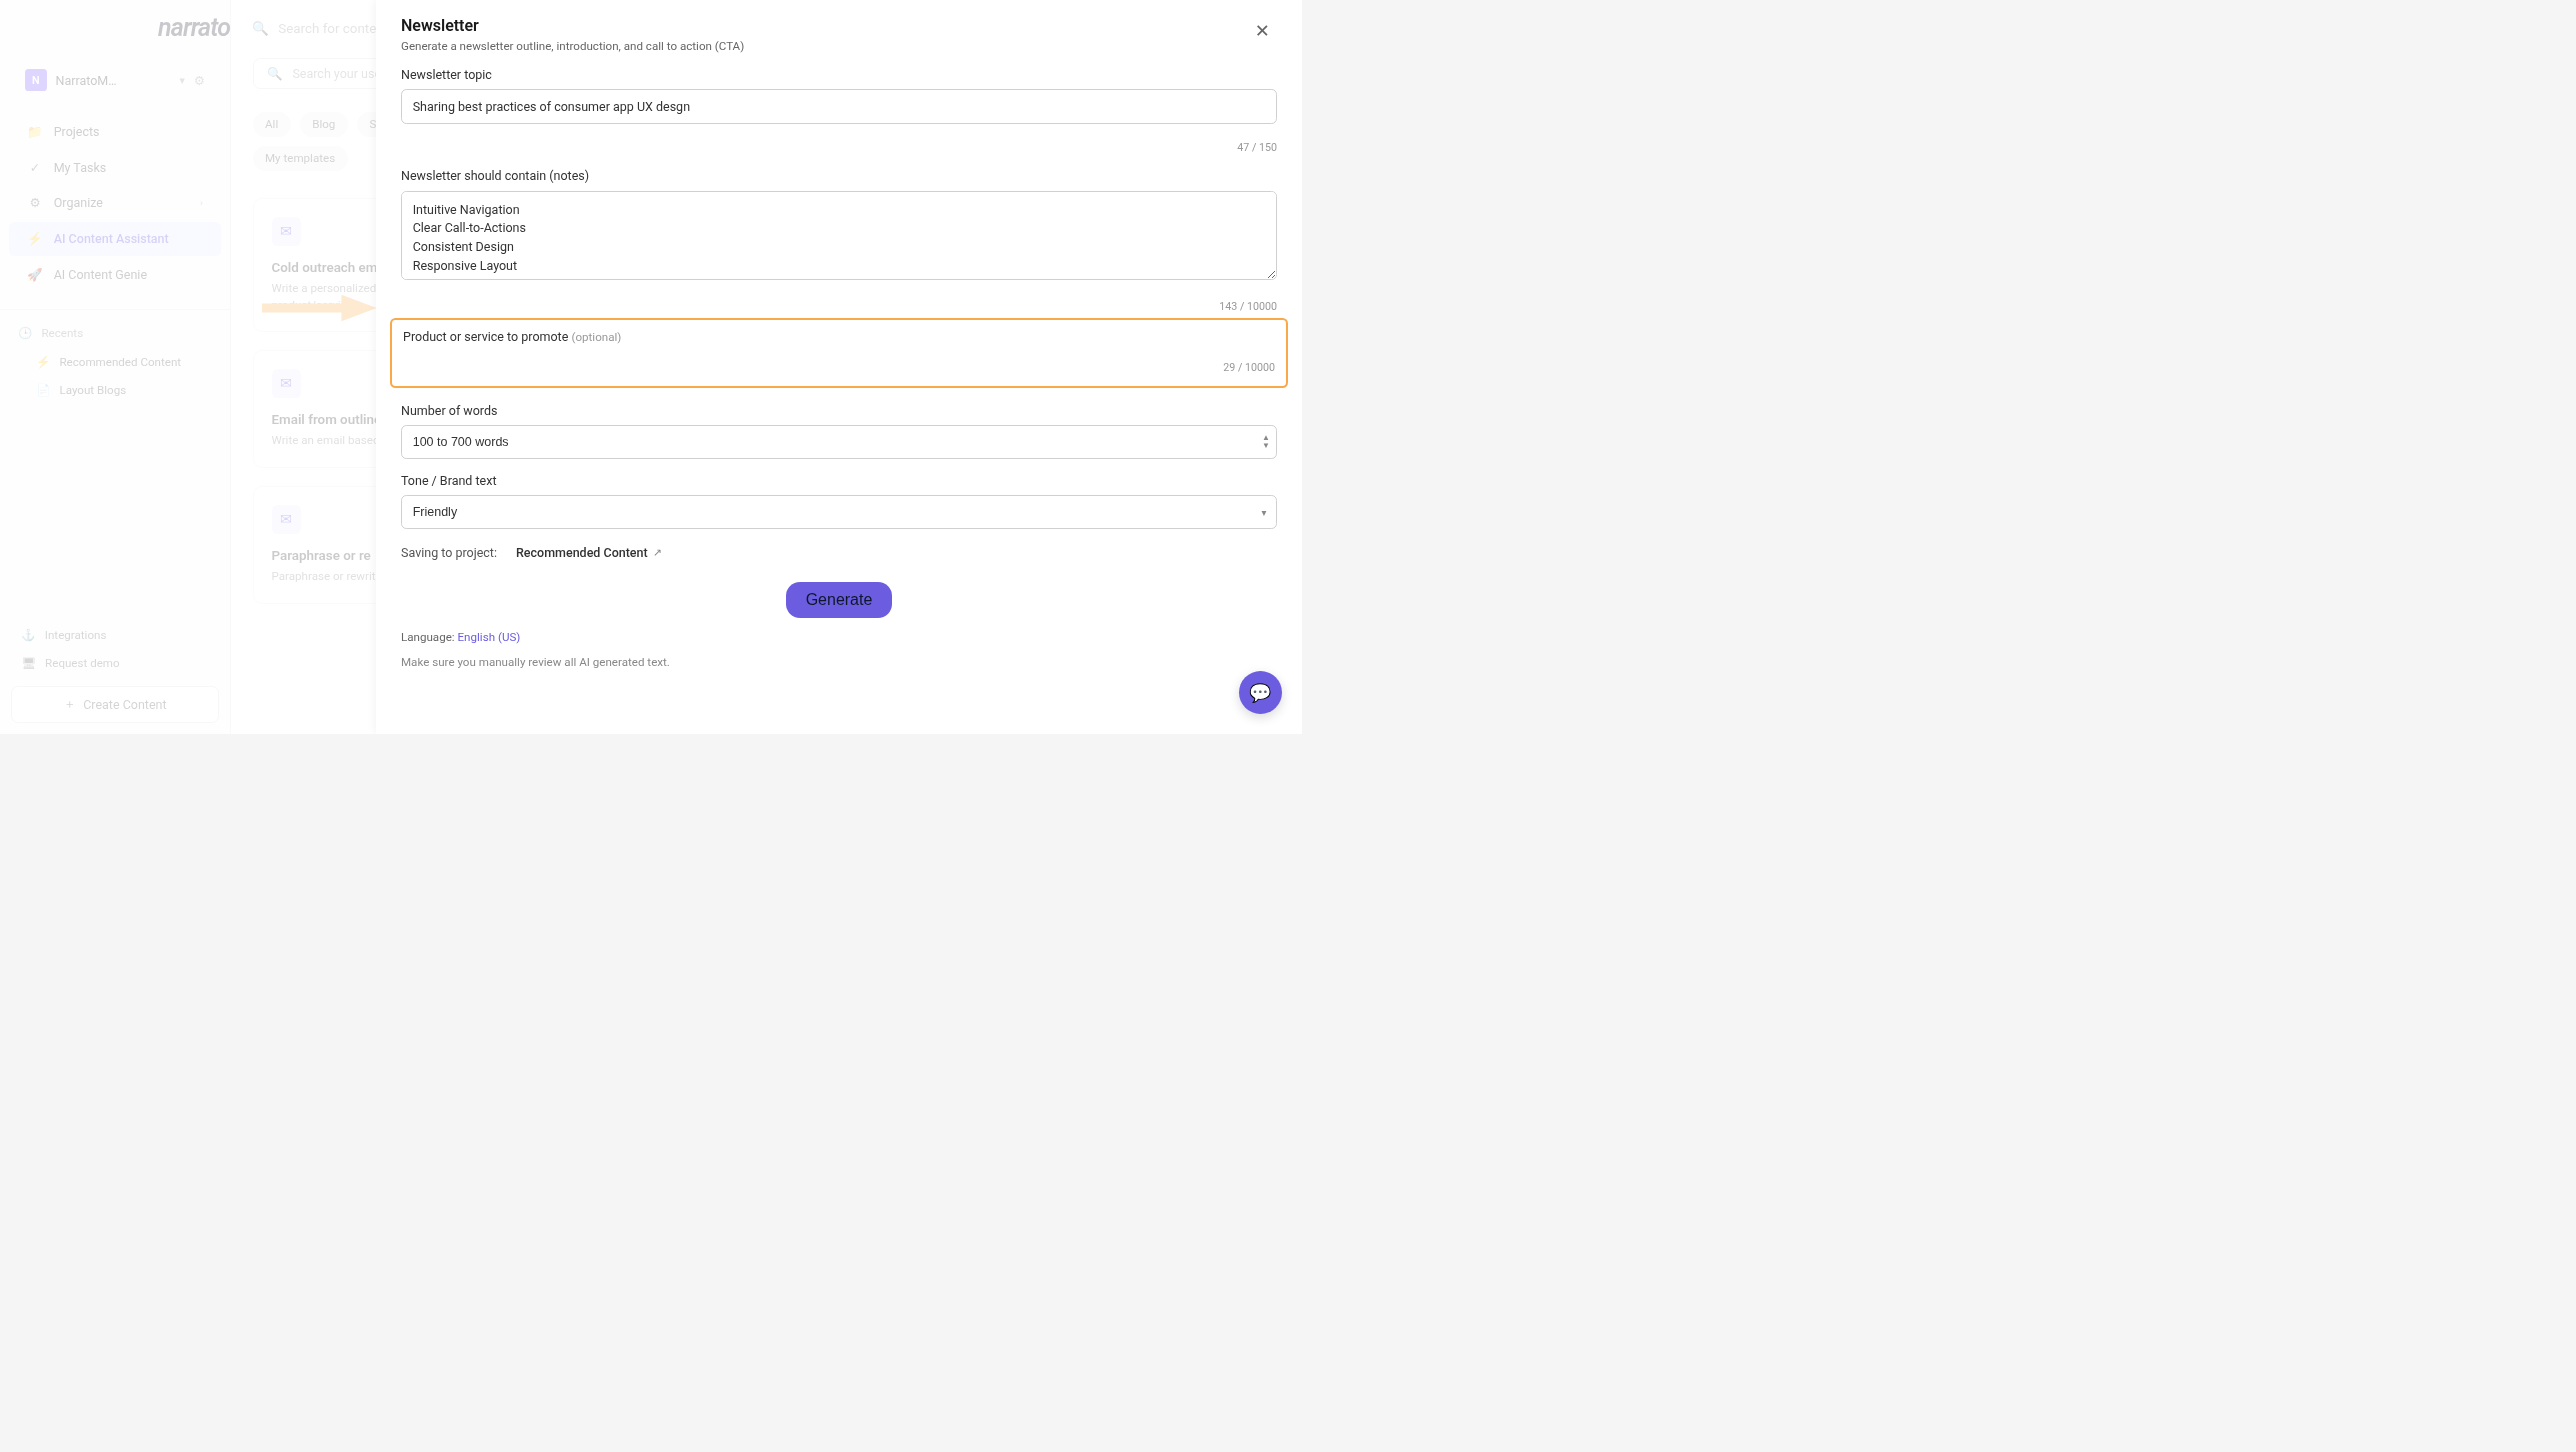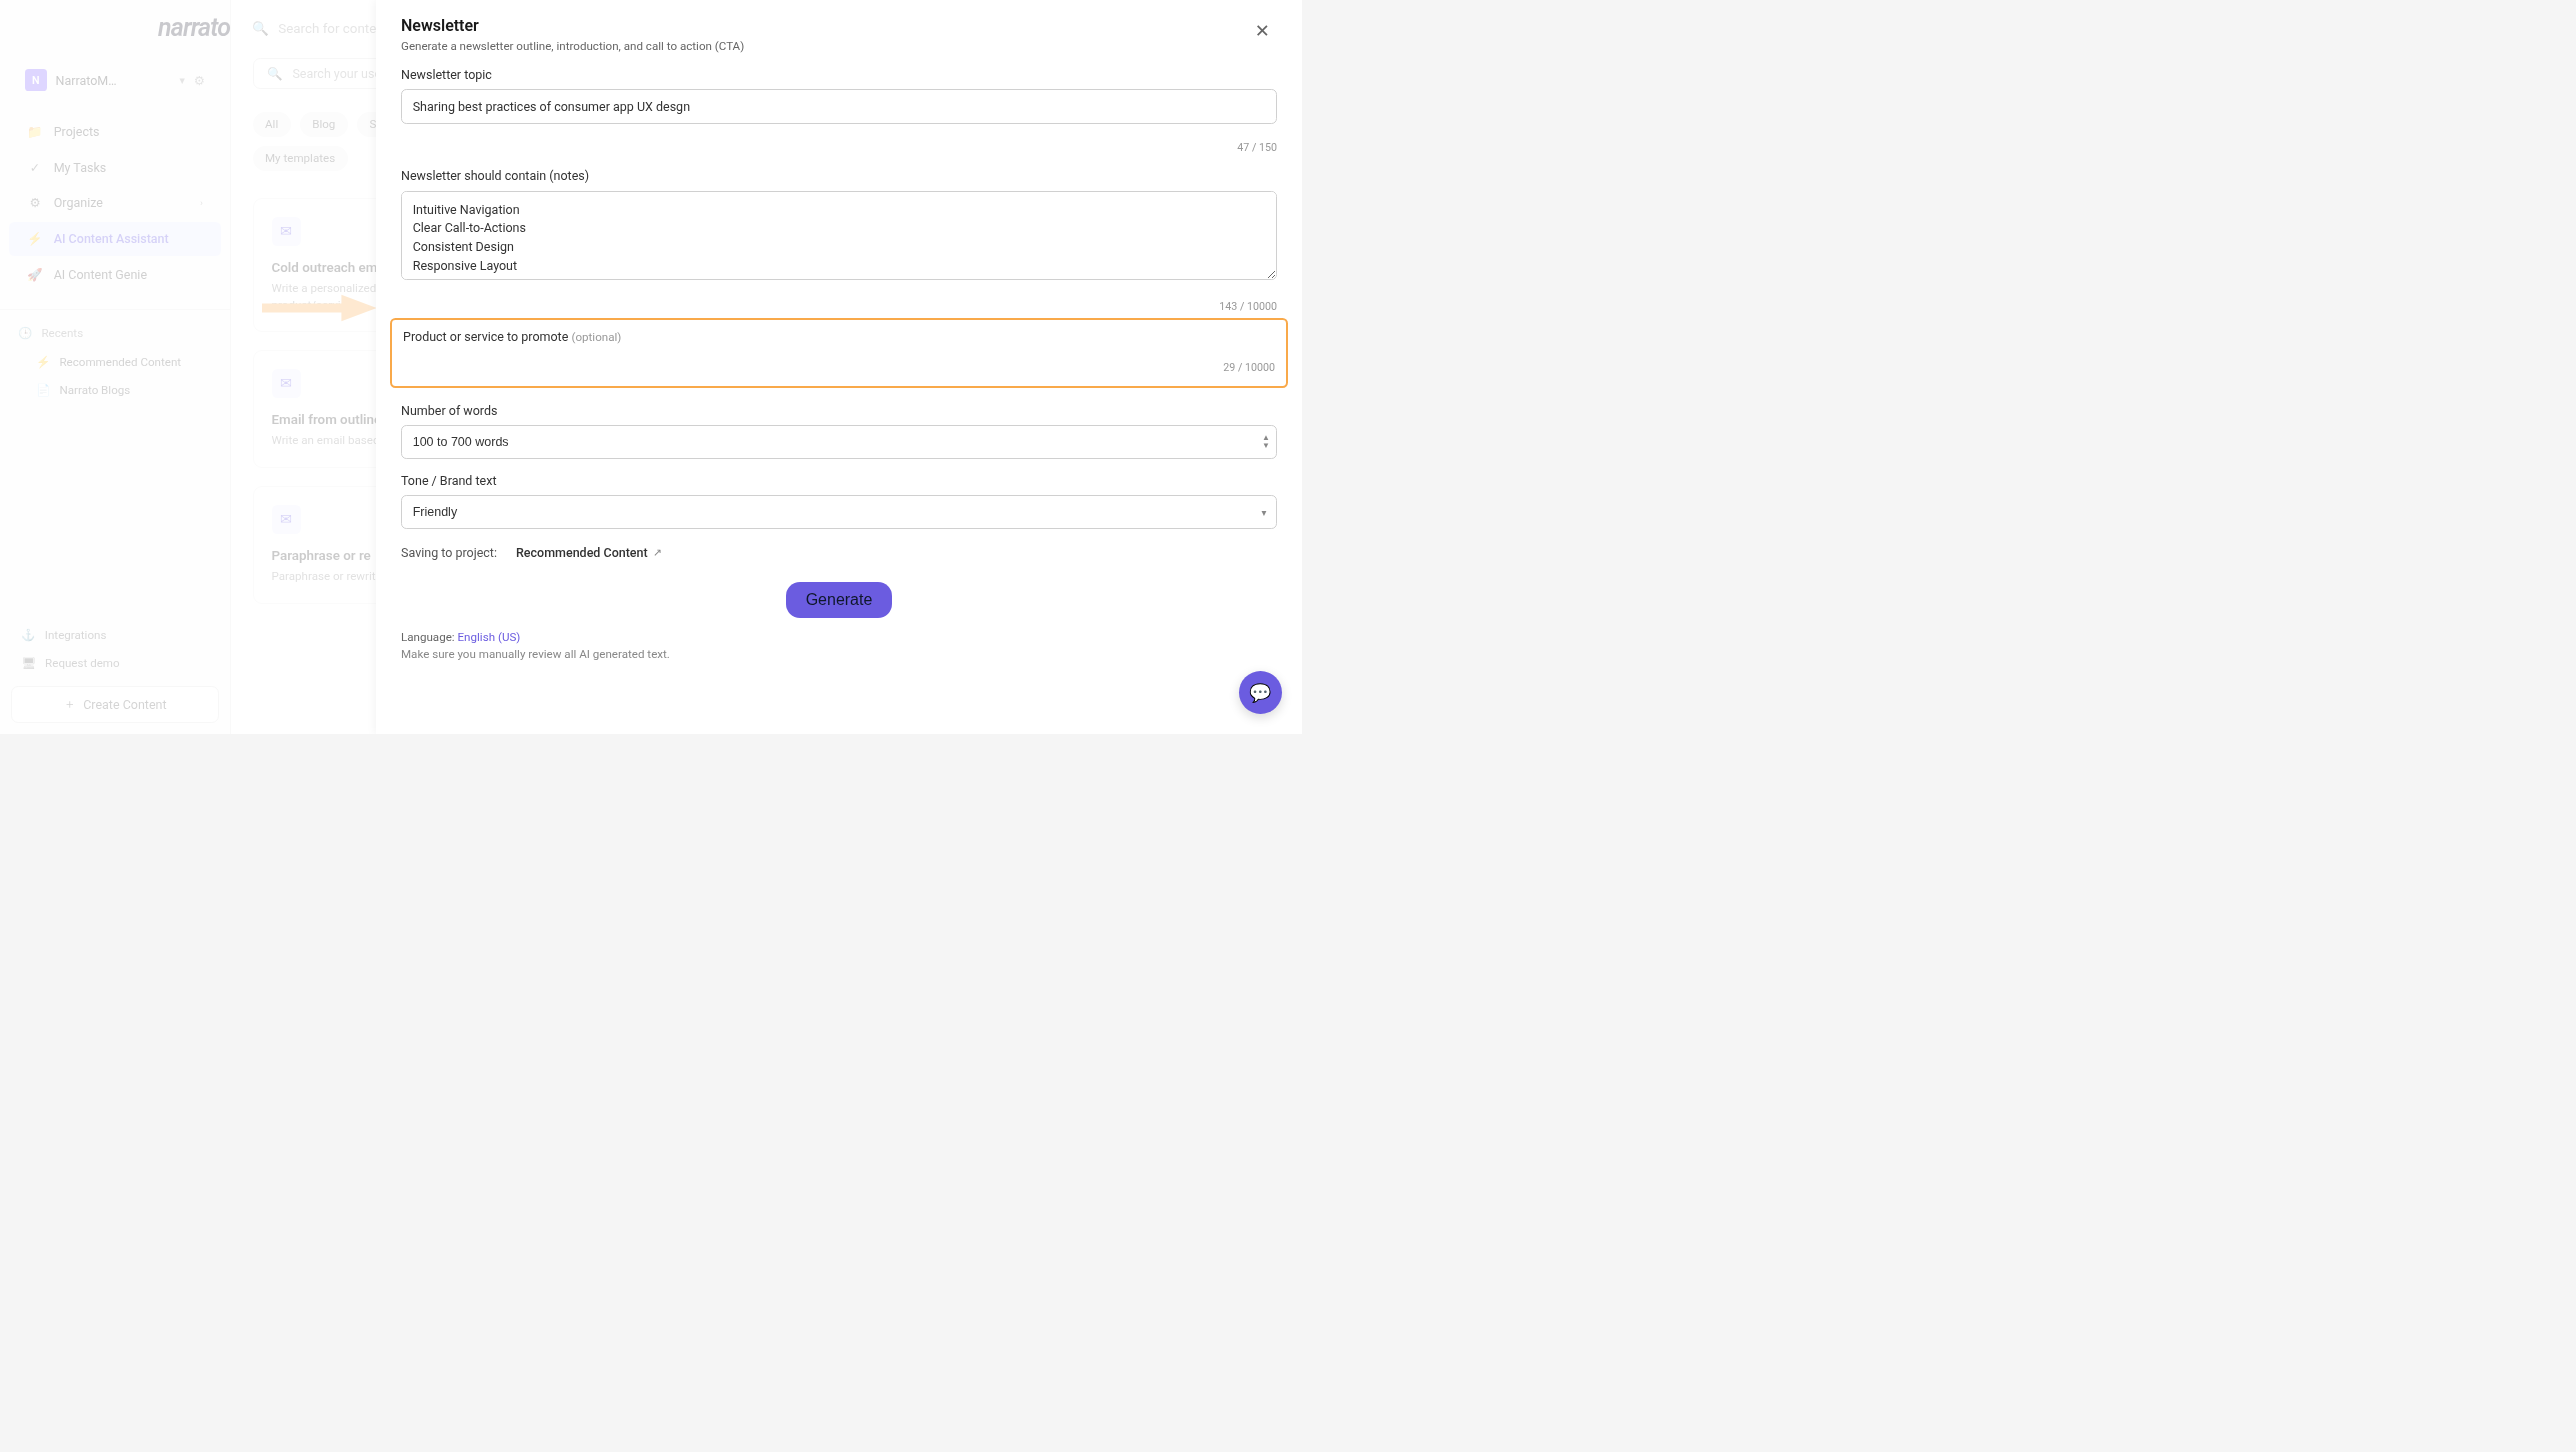--- a/index.html
+++ b/index.html
@@ -66,21 +66,21 @@
     .select-stepper { position: absolute; right: 7.2px; top: 50%; transform: translateY(-50%); display:flex; flex-direction:column; font-size:8px; color:#888; line-height:1;}
     
     .saving-row { display: flex; align-items: center; gap: 19px; margin-top: 16px; font-size: 12.5px; color: #555; }
     .saving-project { font-weight: 500; color: #333; display: flex; align-items: center; gap: 5.4px; }
     .ext-link-icon { color: #888; font-size: 10.7px; }
     
     .generate-btn { display: block; margin: 21.5px auto 12.5px; padding: 9px 19.7px; background: #6b5ce0; color: #0f172a; border: none; border-radius: 14px; font-size: 16px; font-weight: 500; cursor: pointer; }
     
     .lang-line { font-size: 11.6px; color: #666; }
     .lang-line .lang-link { color: #6b5ce0; }
-    .review-line { font-size: 11.6px; color: #888; margin-top: 3px; }
+    .review-line { font-size: 11.6px; color: #888; margin-top: 11px; }
     
     .chat-fab { position: absolute; right: 19.7px; bottom: 19.7px; width: 43px; height: 43px; background: #6b5ce0; border-radius: 50%; display: flex; align-items: center; justify-content: center; color: #fff; font-size: 18px; box-shadow: 0 3.6px 10.7px rgba(0,0,0,0.15); cursor: pointer; }
   </style>
 </head>
 <body>
 
 <div class="sidebar">
   <div class="logo-area">
     <span class="logo-text">narrato</span>
   </div>
@@ -120,21 +120,21 @@
   <div class="recents-header">
     <span>🕒</span>
     <span>Recents</span>
   </div>
   <div class="recent-item">
     <span>⚡</span>
     <span>Recommended Content</span>
   </div>
   <div class="recent-item">
     <span>📄</span>
-    <span>Narrato Blogs</span>
+    <span>Layout Blogs</span>
   </div>
 
   <div class="sidebar-footer">
     <div class="footer-link">
       <span>⚓</span>
       <span>Integrations</span>
     </div>
     <div class="footer-link">
       <span>🖥</span>
       <span>Request demo</span>

